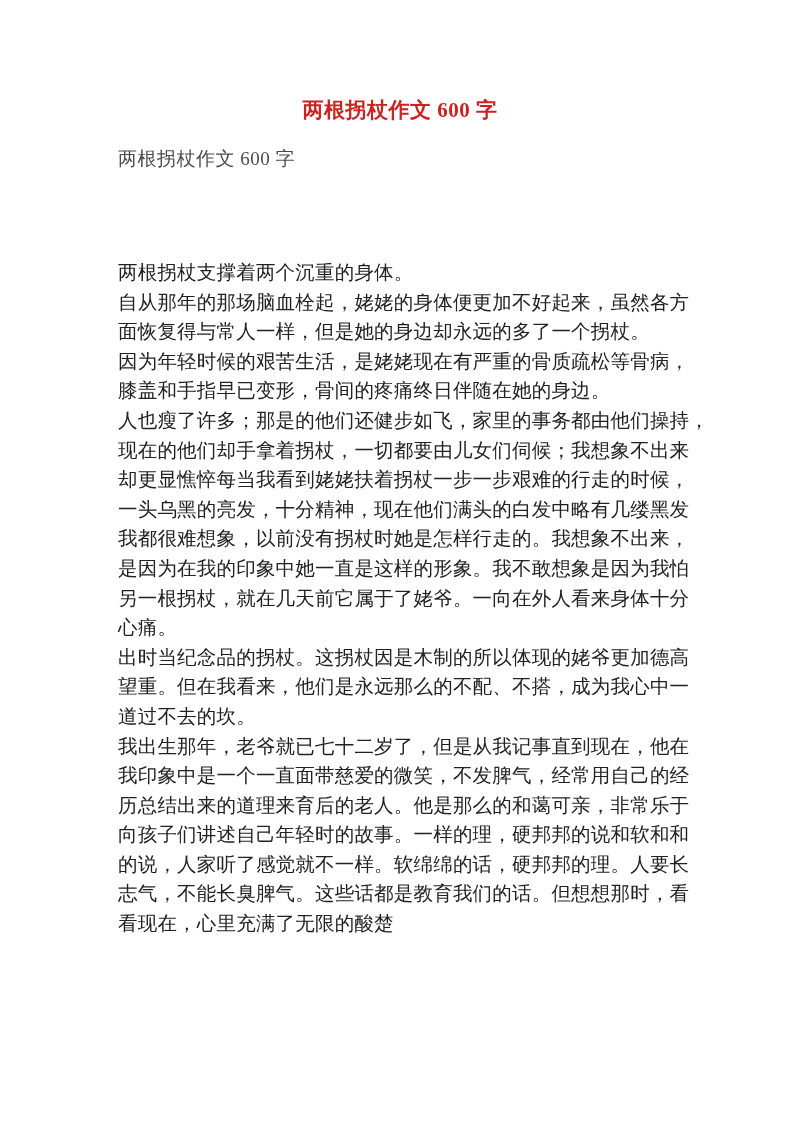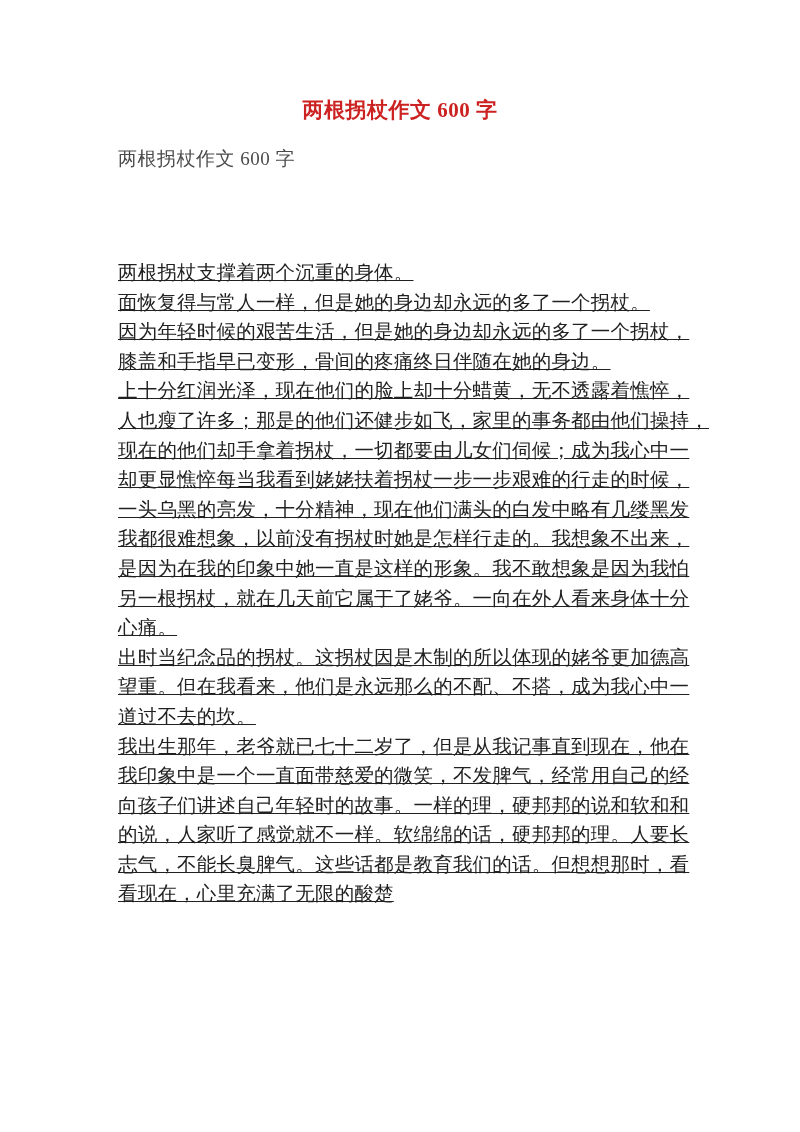--- a/index.html
+++ b/index.html
@@ -39,50 +39,50 @@
     left: 118px;
     width: 600px;
     font-size: 19.5px;
     color: #212121;
     letter-spacing: 0.2px;
   }
   .essay-line {
     height: 29.6px;
     line-height: 29.6px;
     white-space: nowrap;
-    text-decoration: underline;
   }
 </style>
 </head>
 <body>
 
 <div class="page">
 
   <div class="doc-title" style="color: rgb(204, 34, 34);">两根拐杖作文 600 字</div>
 
   <div class="doc-subtitle" style="color: rgb(74, 74, 74);">两根拐杖作文 600 字</div>
 
   <div class="doc-body">
     <div class="essay-line">两根拐杖支撑着两个沉重的身体。</div>
+    <div class="essay-line">自从那年的那场脑血栓起，姥姥的身体便更加不好起来，虽然各方</div>
     <div class="essay-line">面恢复得与常人一样，但是她的身边却永远的多了一个拐杖。</div>
-    <div class="essay-line">因为年轻时候的艰苦生活，但是她的身边却永远的多了一个拐杖，</div>
+    <div class="essay-line">因为年轻时候的艰苦生活，是姥姥现在有严重的骨质疏松等骨病，</div>
     <div class="essay-line">膝盖和手指早已变形，骨间的疼痛终日伴随在她的身边。</div>
-    <div class="essay-line">上十分红润光泽，现在他们的脸上却十分蜡黄，无不透露着憔悴，</div>
     <div class="essay-line">人也瘦了许多；那是的他们还健步如飞，家里的事务都由他们操持，</div>
-    <div class="essay-line">现在的他们却手拿着拐杖，一切都要由儿女们伺候；成为我心中一</div>
+    <div class="essay-line">现在的他们却手拿着拐杖，一切都要由儿女们伺候；我想象不出来</div>
     <div class="essay-line">却更显憔悴每当我看到姥姥扶着拐杖一步一步艰难的行走的时候，</div>
     <div class="essay-line">一头乌黑的亮发，十分精神，现在他们满头的白发中略有几缕黑发</div>
     <div class="essay-line">我都很难想象，以前没有拐杖时她是怎样行走的。我想象不出来，</div>
     <div class="essay-line">是因为在我的印象中她一直是这样的形象。我不敢想象是因为我怕</div>
     <div class="essay-line">另一根拐杖，就在几天前它属于了姥爷。一向在外人看来身体十分</div>
     <div class="essay-line">心痛。</div>
     <div class="essay-line">出时当纪念品的拐杖。这拐杖因是木制的所以体现的姥爷更加德高</div>
     <div class="essay-line">望重。但在我看来，他们是永远那么的不配、不搭，成为我心中一</div>
     <div class="essay-line">道过不去的坎。</div>
     <div class="essay-line">我出生那年，老爷就已七十二岁了，但是从我记事直到现在，他在</div>
     <div class="essay-line">我印象中是一个一直面带慈爱的微笑，不发脾气，经常用自己的经</div>
+    <div class="essay-line">历总结出来的道理来育后的老人。他是那么的和蔼可亲，非常乐于</div>
     <div class="essay-line">向孩子们讲述自己年轻时的故事。一样的理，硬邦邦的说和软和和</div>
     <div class="essay-line">的说，人家听了感觉就不一样。软绵绵的话，硬邦邦的理。人要长</div>
     <div class="essay-line">志气，不能长臭脾气。这些话都是教育我们的话。但想想那时，看</div>
     <div class="essay-line">看现在，心里充满了无限的酸楚</div>
   </div>
 
 </div>
 
 </body></html>

